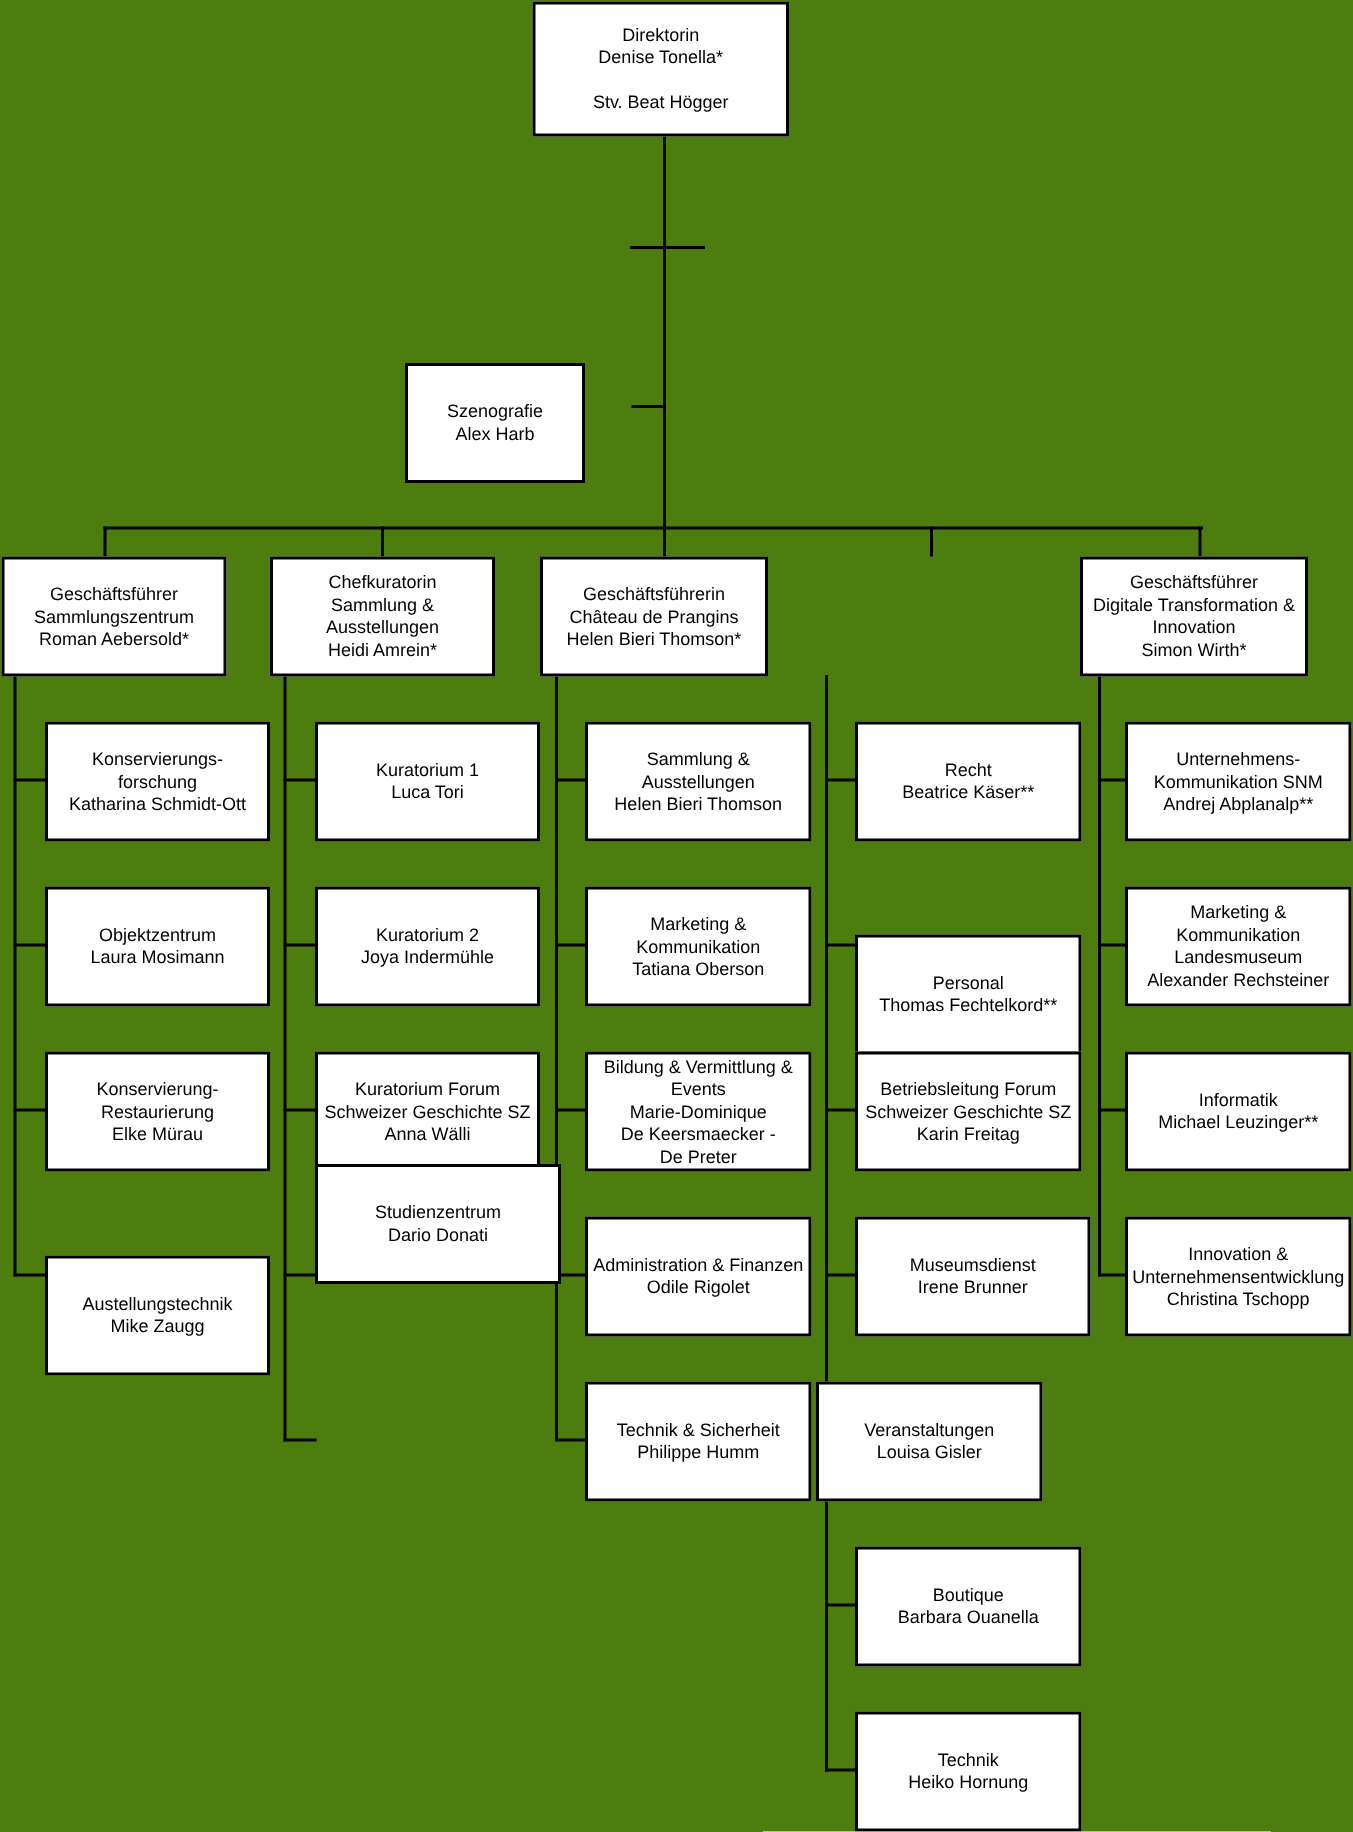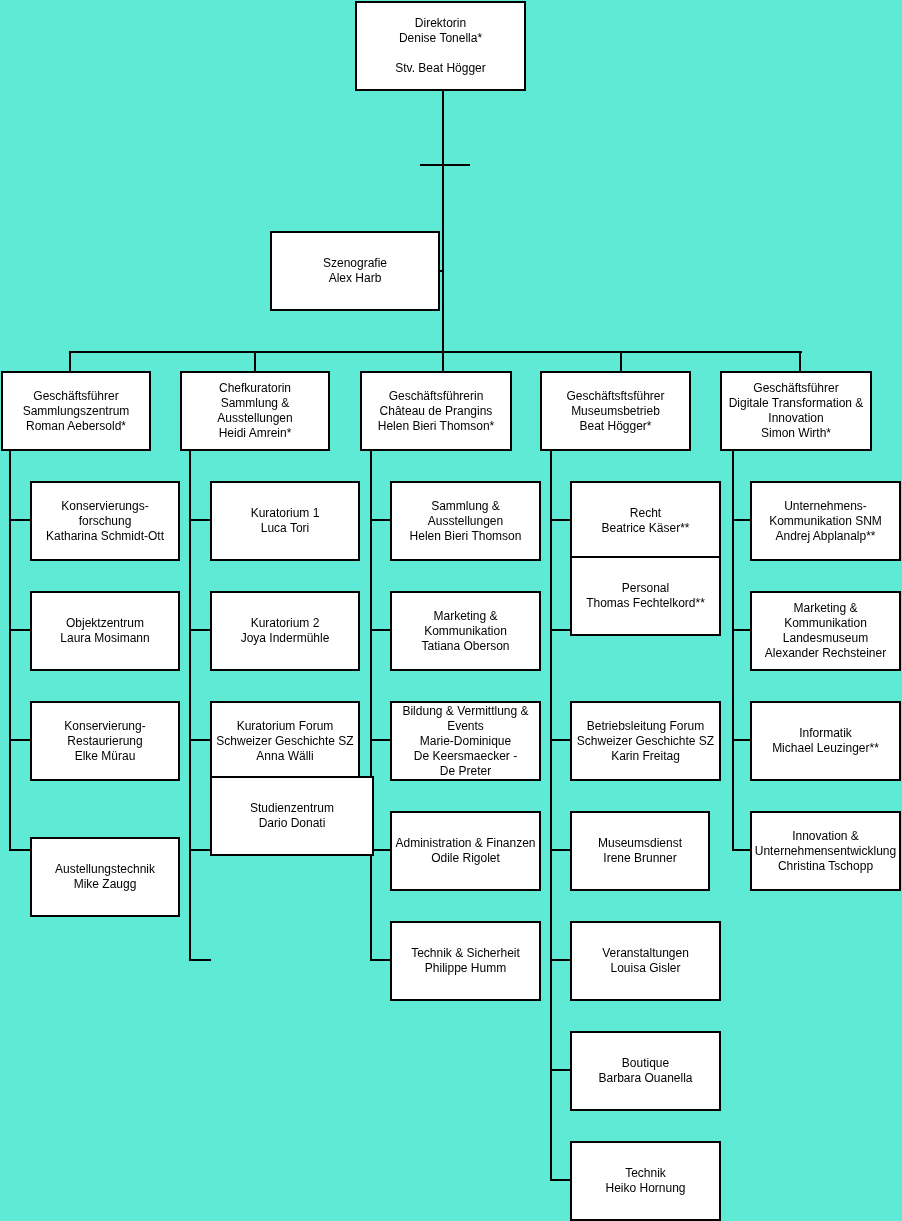--- a/index.html
+++ b/index.html
@@ -1,20 +1,20 @@
 <!DOCTYPE html>
 <html lang="de"><head>
 <meta charset="utf-8">
 <title>Organigramm</title>
 <style>
   html,body{margin:0;padding:0;background:#fff;}
   #stage{
     position:relative;
     width:902px;height:1221px;
-    background:#5eead4;
+    background:#4d7c0f;
     font-family:"Liberation Sans","DejaVu Sans",sans-serif;
     font-size:12px;line-height:15px;color:#000;
   }
   .node{
     position:absolute;
     box-sizing:border-box;
     border:2px solid #000;
     background:#fff;
     display:flex;align-items:center;justify-content:center;
     text-align:center;
@@ -75,38 +75,35 @@
   <div class="line" style="left:732px;top:739px;width:19px;height:2px"></div>
   <div class="line" style="left:732px;top:849px;width:19px;height:2px"></div>
 
   <div class="node" style="left:355px;top:1px;width:171px;height:90px">Direktorin
 Denise Tonella*
 
 Stv. Beat Högger</div>
 
 
 
-  <div class="node" style="left:270px;top:231px;width:170px;height:80px">Szenografie
+  <div class="node" style="left:270px;top:242px;width:120px;height:80px">Szenografie
 Alex Harb</div>
 
   <div class="node" style="left:1px;top:371px;width:150px;height:80px">Geschäftsführer
 Sammlungszentrum
 Roman Aebersold*</div>
 
   <div class="node" style="left:180px;top:371px;width:150px;height:80px">Chefkuratorin
 Sammlung &amp; Ausstellungen
 Heidi Amrein*</div>
 
   <div class="node" style="left:360px;top:371px;width:152px;height:80px">Geschäftsführerin
 Château de Prangins
 Helen Bieri Thomson*</div>
 
-  <div class="node" style="left:540px;top:371px;width:151px;height:80px">Geschäftsftsführer
-Museumsbetrieb
-Beat Högger*</div>
 
   <div class="node" style="left:720px;top:371px;width:152px;height:80px">Geschäftsführer
 Digitale Transformation &amp;
 Innovation
 Simon Wirth*</div>
 
   <div class="node" style="left:30px;top:481px;width:150px;height:80px">Konservierungs-
 forschung
 Katharina Schmidt-Ott</div>
   <div class="node" style="left:30px;top:591px;width:150px;height:80px">Objektzentrum
@@ -137,28 +134,28 @@
 Marie-Dominique
 De Keersmaecker -
 De Preter</div>
   <div class="node" style="left:390px;top:811px;width:151px;height:80px">Administration &amp; Finanzen
 Odile Rigolet</div>
   <div class="node" style="left:390px;top:921px;width:151px;height:80px">Technik &amp; Sicherheit
 Philippe Humm</div>
 
   <div class="node" style="left:570px;top:481px;width:151px;height:80px">Recht
 Beatrice Käser**</div>
-  <div class="node" style="left:570px;top:556px;width:151px;height:80px">Personal
+  <div class="node" style="left:570px;top:623px;width:151px;height:80px">Personal
 Thomas Fechtelkord**</div>
   <div class="node" style="left:570px;top:701px;width:151px;height:80px">Betriebsleitung Forum
 Schweizer Geschichte SZ
 Karin Freitag</div>
-  <div class="node" style="left:570px;top:811px;width:140px;height:80px">Museumsdienst
+  <div class="node" style="left:570px;top:811px;width:157px;height:80px">Museumsdienst
 Irene Brunner</div>
-  <div class="node" style="left:570px;top:921px;width:151px;height:80px">Veranstaltungen
+  <div class="node" style="left:544px;top:921px;width:151px;height:80px">Veranstaltungen
 Louisa Gisler</div>
   <div class="node" style="left:570px;top:1031px;width:151px;height:80px">Boutique
 Barbara Ouanella</div>
   <div class="node" style="left:570px;top:1141px;width:151px;height:80px">Technik
 Heiko Hornung</div>
 
   <div class="node" style="left:750px;top:481px;width:151px;height:80px">Unternehmens-
 Kommunikation SNM
 Andrej Abplanalp**</div>
   <div class="node" style="left:750px;top:591px;width:151px;height:80px">Marketing &amp;

